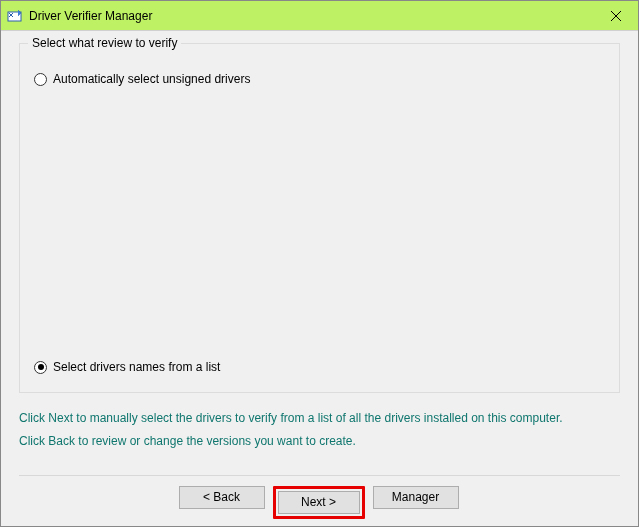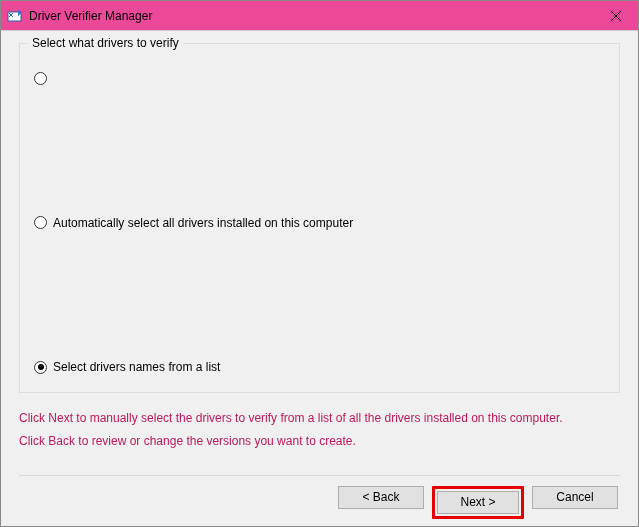--- a/index.html
+++ b/index.html
@@ -11,21 +11,21 @@
       font-family: "Segoe UI", Tahoma, Arial, sans-serif;
       font-size: 12px;
       background: #ffffff;
       width: 639px;
       height: 527px;
       overflow: hidden;
       border: 1px solid #888;
     }
     .titlebar {
       height: 30px;
-      background: #ec4899;
+      background: #bef264;
       border-bottom: 1px solid #d0d0d0;
       display: flex;
       align-items: center;
       padding-left: 6px;
     }
     .titlebar-icon {
       width: 16px;
       height: 16px;
       margin-right: 6px;
       display: flex;
@@ -104,32 +104,32 @@
       background: #000;
       border-radius: 50%;
     }
     .radio-label {
       font-size: 12px;
       color: #000;
     }
     .info-text {
       margin-top: 14px;
       font-size: 12px;
-      color: #be185d;
+      color: #0f766e;
       line-height: 1.9;
     }
     .button-sep {
       border: none;
       border-top: 1px solid #d8d8d8;
       margin-top: 22px;
       margin-bottom: 10px;
     }
     .button-row {
       display: flex;
-      justify-content: flex-end;
+      justify-content: center;
       gap: 8px;
       padding-right: 2px;
     }
     .btn {
       min-width: 86px;
       height: 23px;
       background: #e1e1e1;
       border: 1px solid #adadad;
       font-size: 12px;
       font-family: inherit;
@@ -162,32 +162,29 @@
   <div class="titlebar-close">
     <svg viewBox="0 0 10 10">
       <path d="M0 0 L10 10 M10 0 L0 10" stroke="#000" stroke-width="1"></path>
     </svg>
   </div>
 </div>
 
 <div class="client">
 
   <div class="groupbox">
-    <span class="groupbox-title">Select what drivers to verify</span>
+    <span class="groupbox-title">Select what review to verify</span>
     <div class="radio-stack">
 
       <label class="radio-row">
         <span class="radio-circle"></span>
+        <span class="radio-label">Automatically select unsigned drivers</span>
       </label>
 
 
-      <label class="radio-row">
-        <span class="radio-circle"></span>
-        <span class="radio-label">Automatically select all drivers installed on this computer</span>
-      </label>
 
       <label class="radio-row">
         <span class="radio-circle checked"></span>
         <span class="radio-label">Select drivers names from a list</span>
       </label>
 
     </div>
   </div>
 
   <div class="info-text">
@@ -195,16 +192,16 @@
     <div>Click Back to review or change the versions you want to create.</div>
   </div>
 
   <hr class="button-sep">
 
   <div class="button-row">
     <button class="btn">&lt; Back</button>
     <span class="next-highlight">
       <button class="btn">Next &gt;</button>
     </span>
-    <button class="btn">Cancel</button>
+    <button class="btn">Manager</button>
   </div>
 
 </div>
 
 </body></html>

